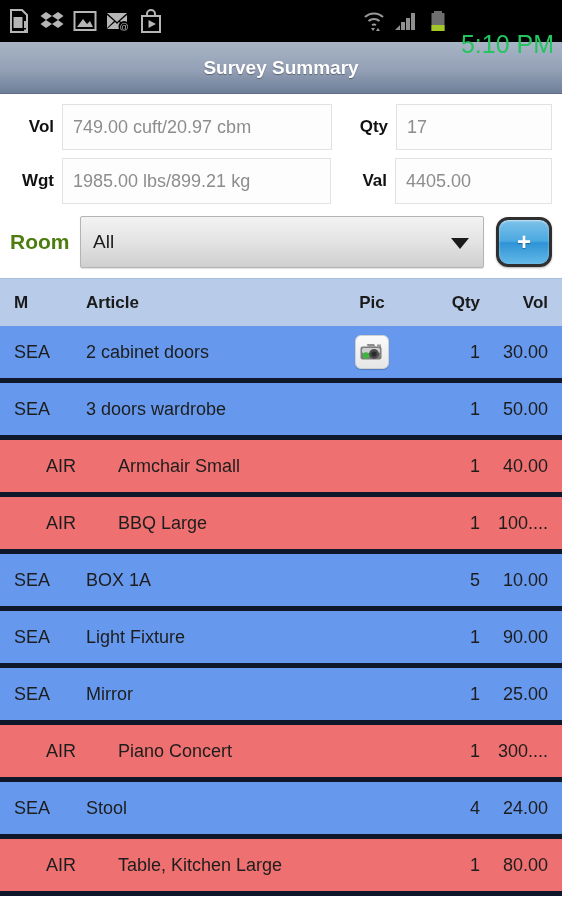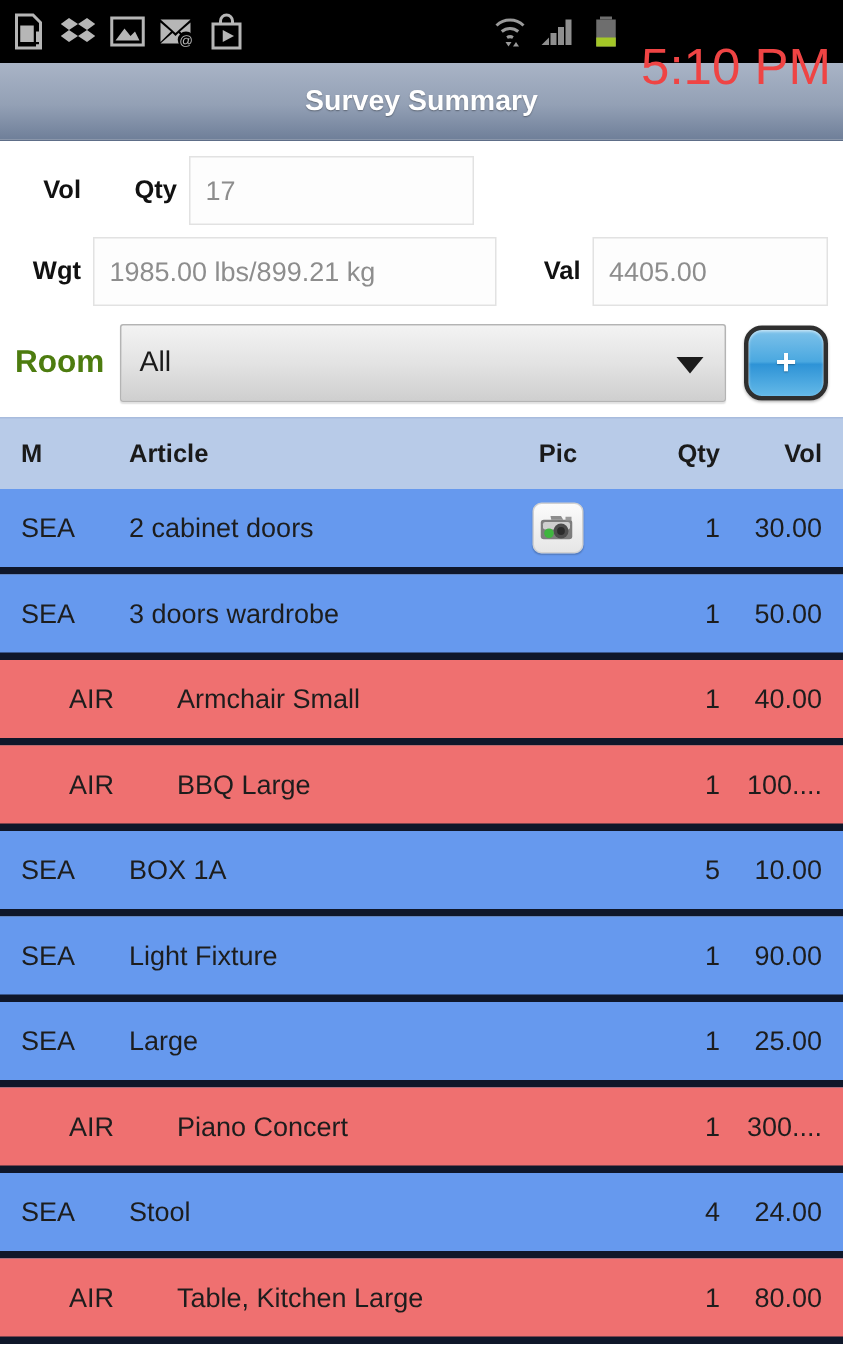--- a/index.html
+++ b/index.html
@@ -14,21 +14,21 @@
   .statusbar {
     height:42px; width:100%;
     background:#000000;
     display:flex; align-items:center;
     padding:0 8px 0 6px;
   }
   .status-left { display:flex; align-items:center; gap:7px; }
   .status-right { margin-left:auto; display:flex; align-items:center; gap:6px; }
   .sicon { width:26px; height:26px; display:block; }
   .clock {
-    color:#ef4444; font-size:34px; letter-spacing:0px;
+    color:#22c55e; font-size:25px; letter-spacing:0px;
     font-family:"Liberation Sans", sans-serif;
     margin-left:4px; line-height:1;margin-top:47px;
   }
 
   
   .titlebar {
     height:52px; width:100%;
     background:linear-gradient(180deg,#a9b4c6 0%, #93a0b5 55%, #6f7f99 100%);
     display:flex; align-items:center; justify-content:center;
     border-bottom:1px solid #5e6e88;
@@ -216,20 +216,21 @@
   </div>
 </div>
 
 <div class="titlebar">
   <span class="title">Survey Summary</span>
 </div>
 
 <div class="form">
   <div class="form-row">
     <span class="lbl">Vol</span>
+    <div class="field left">749.00 cuft/20.97 cbm</div>
     <span class="gap"></span>
     <span class="lbl small">Qty</span>
     <div class="field right">17</div>
   </div>
   <div class="form-row">
     <span class="lbl">Wgt</span>
     <div class="field left">1985.00 lbs/899.21 kg</div>
     <span class="gap"></span>
     <span class="lbl small">Val</span>
     <div class="field right">4405.00</div>
@@ -305,21 +306,21 @@
     </div>
     <div class="row sea">
       <span class="cell c-m">SEA</span>
       <span class="cell c-art">Light Fixture</span>
       <span class="cell c-pic"></span>
       <span class="cell c-qty">1</span>
       <span class="cell c-vol">90.00</span>
     </div>
     <div class="row sea">
       <span class="cell c-m">SEA</span>
-      <span class="cell c-art">Large</span>
+      <span class="cell c-art">Mirror</span>
       <span class="cell c-pic"></span>
       <span class="cell c-qty">1</span>
       <span class="cell c-vol">25.00</span>
     </div>
     <div class="row air">
       <span class="cell c-m">AIR</span>
       <span class="cell c-art">Piano Concert</span>
       <span class="cell c-pic"></span>
       <span class="cell c-qty">1</span>
       <span class="cell c-vol">300....</span>

